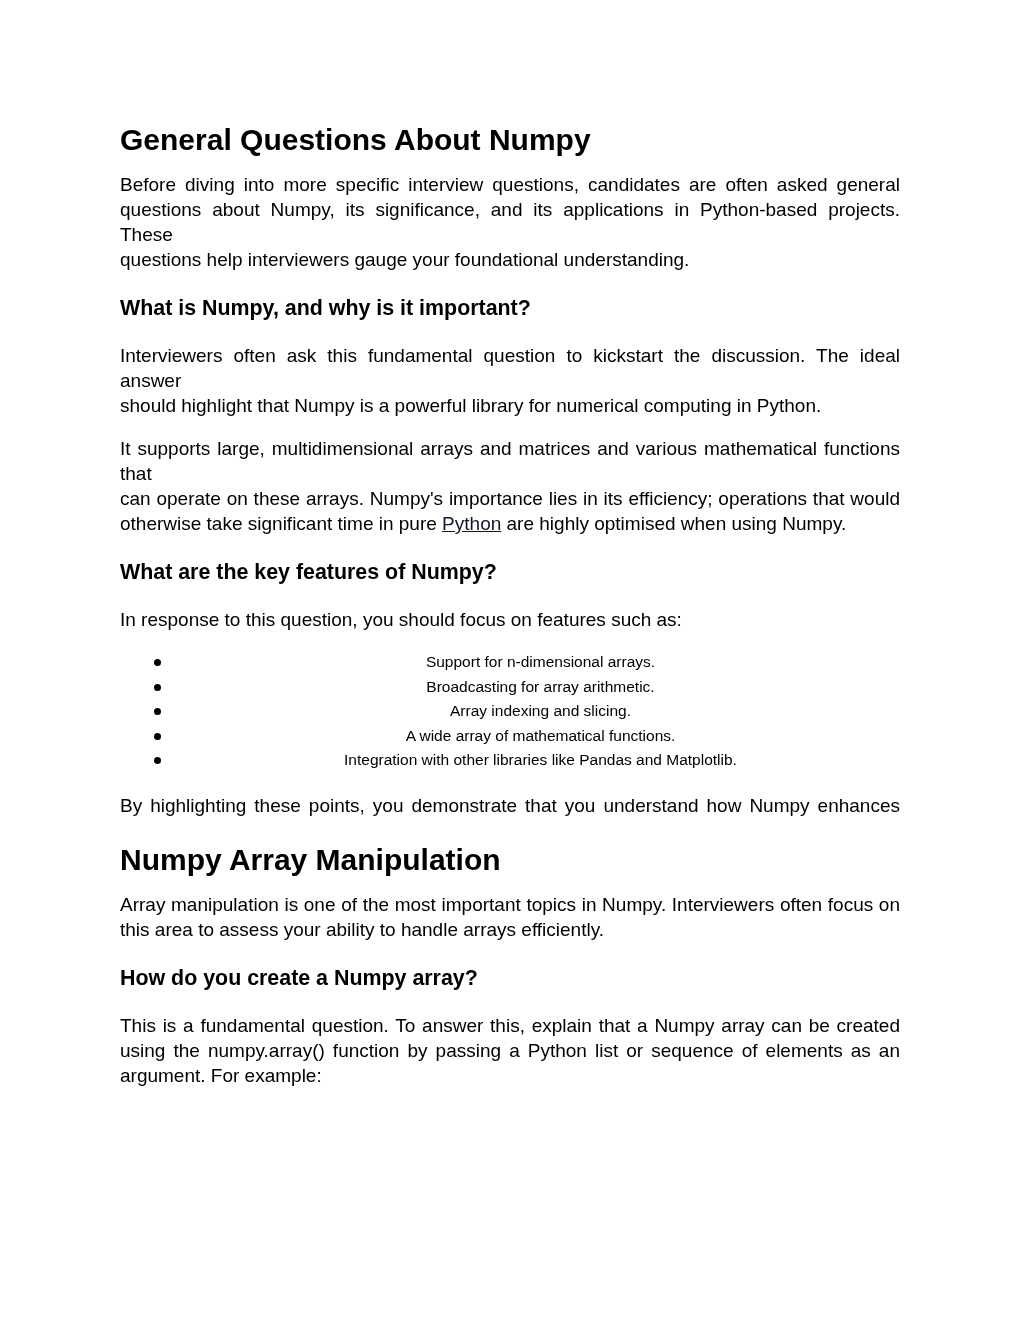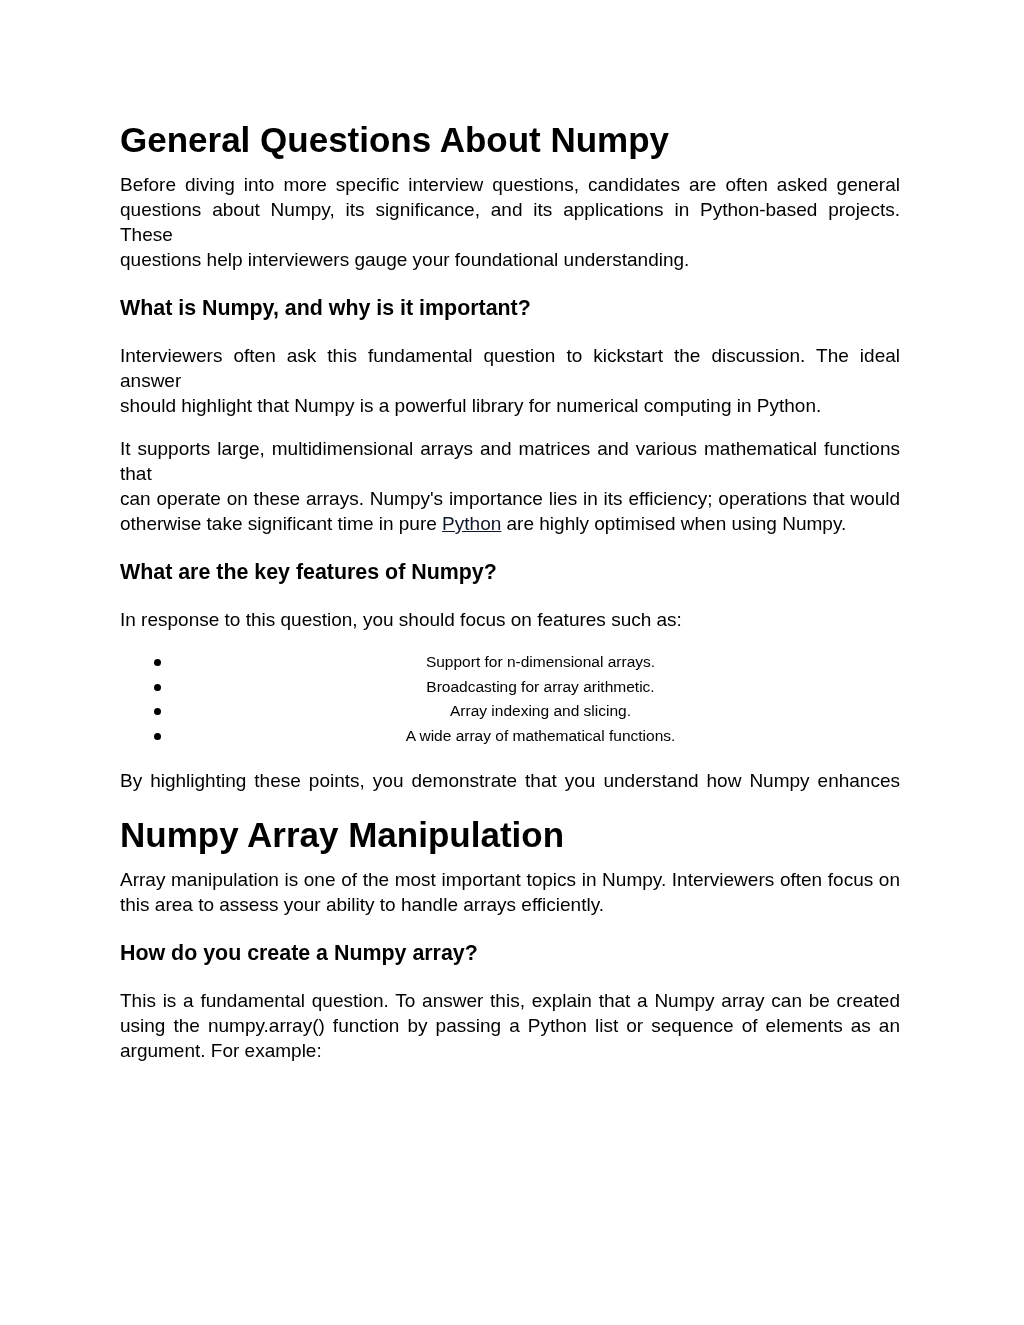--- a/index.html
+++ b/index.html
@@ -15,21 +15,21 @@
     overflow: hidden;
   }
   .page {
     box-sizing: border-box;
     width: 1024px;
     height: 1325px;
     padding: 124px 124px 0 120px;
     background: #ffffff;
   }
   h1 {
-    font-size: 35px;
+    font-size: 30px;
     line-height: 31px;
     font-weight: bold;
     margin: 26px 0 17px 0;
     letter-spacing: 0;
   }
   h1:first-child {
     margin-top: 0;
   }
   h2 {
     font-size: 21.4px;
@@ -110,20 +110,21 @@
 
   <p>
       <span class="line last">In response to this question, you should focus on features such as:</span>
     </p>
 
   <ul>
     <li>Support for n-dimensional arrays.</li>
     <li>Broadcasting for array arithmetic.</li>
     <li>Array indexing and slicing.</li>
     <li>A wide array of mathematical functions.</li>
+    <li>Integration with other libraries like Pandas and Matplotlib.</li>
   </ul>
 
   <p>
       <span class="line">By highlighting these points, you demonstrate that you understand how Numpy enhances</span>
     </p>
 
   <h1>Numpy Array Manipulation</h1>
 
   <p>
       <span class="line">Array manipulation is one of the most important topics in Numpy. Interviewers often focus on</span>

